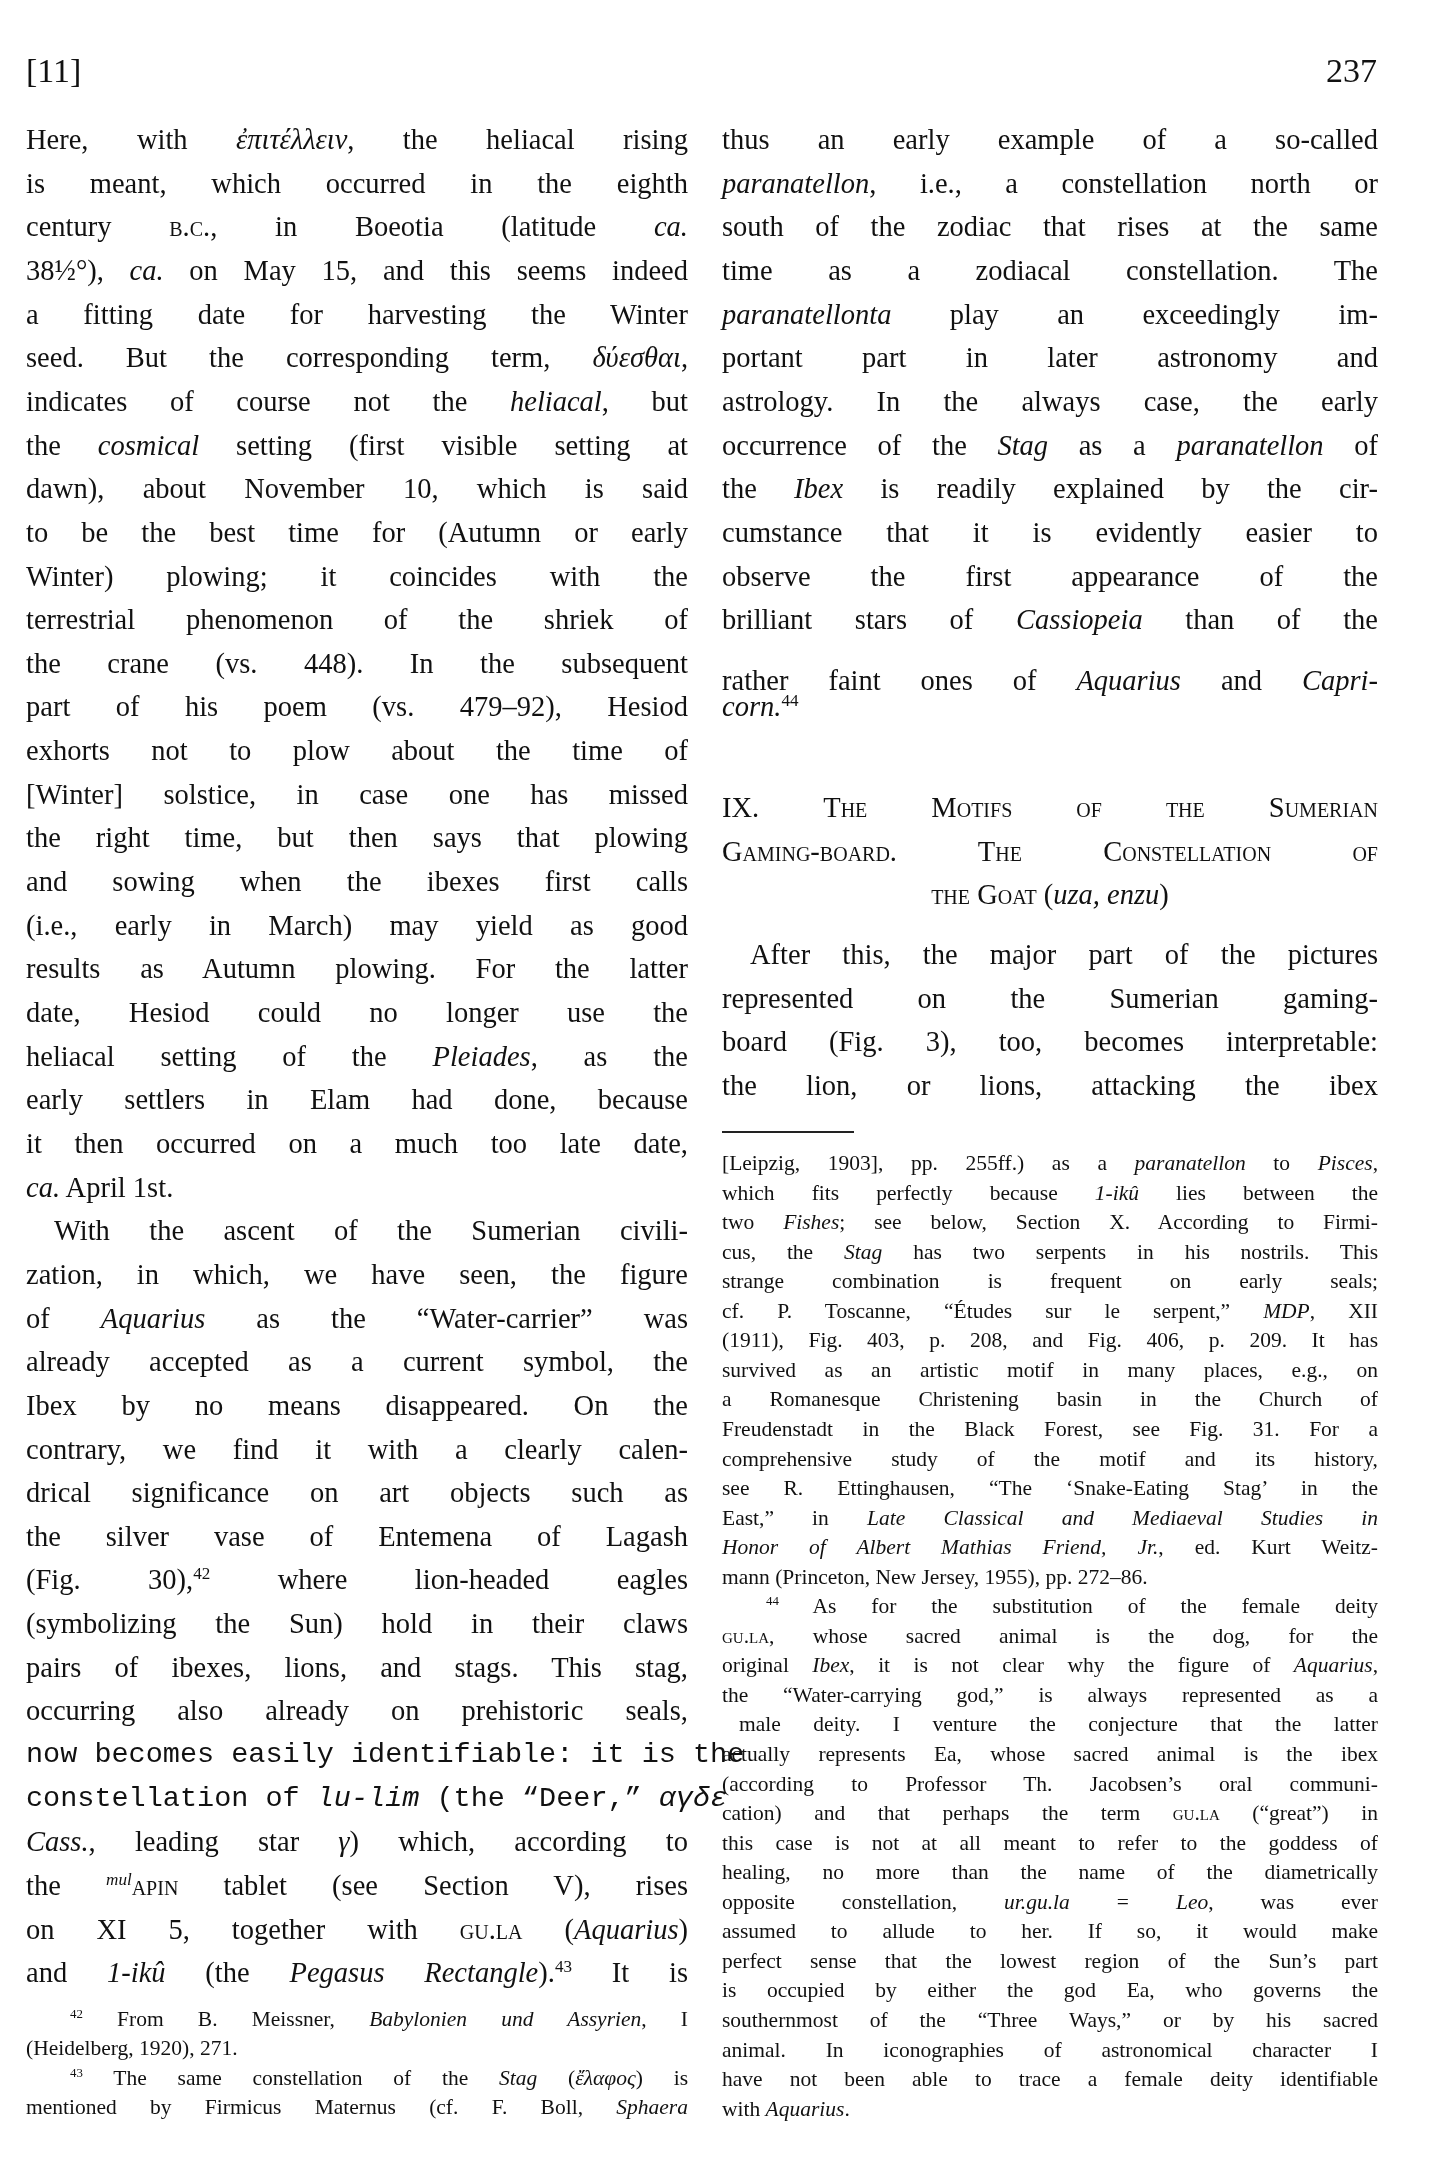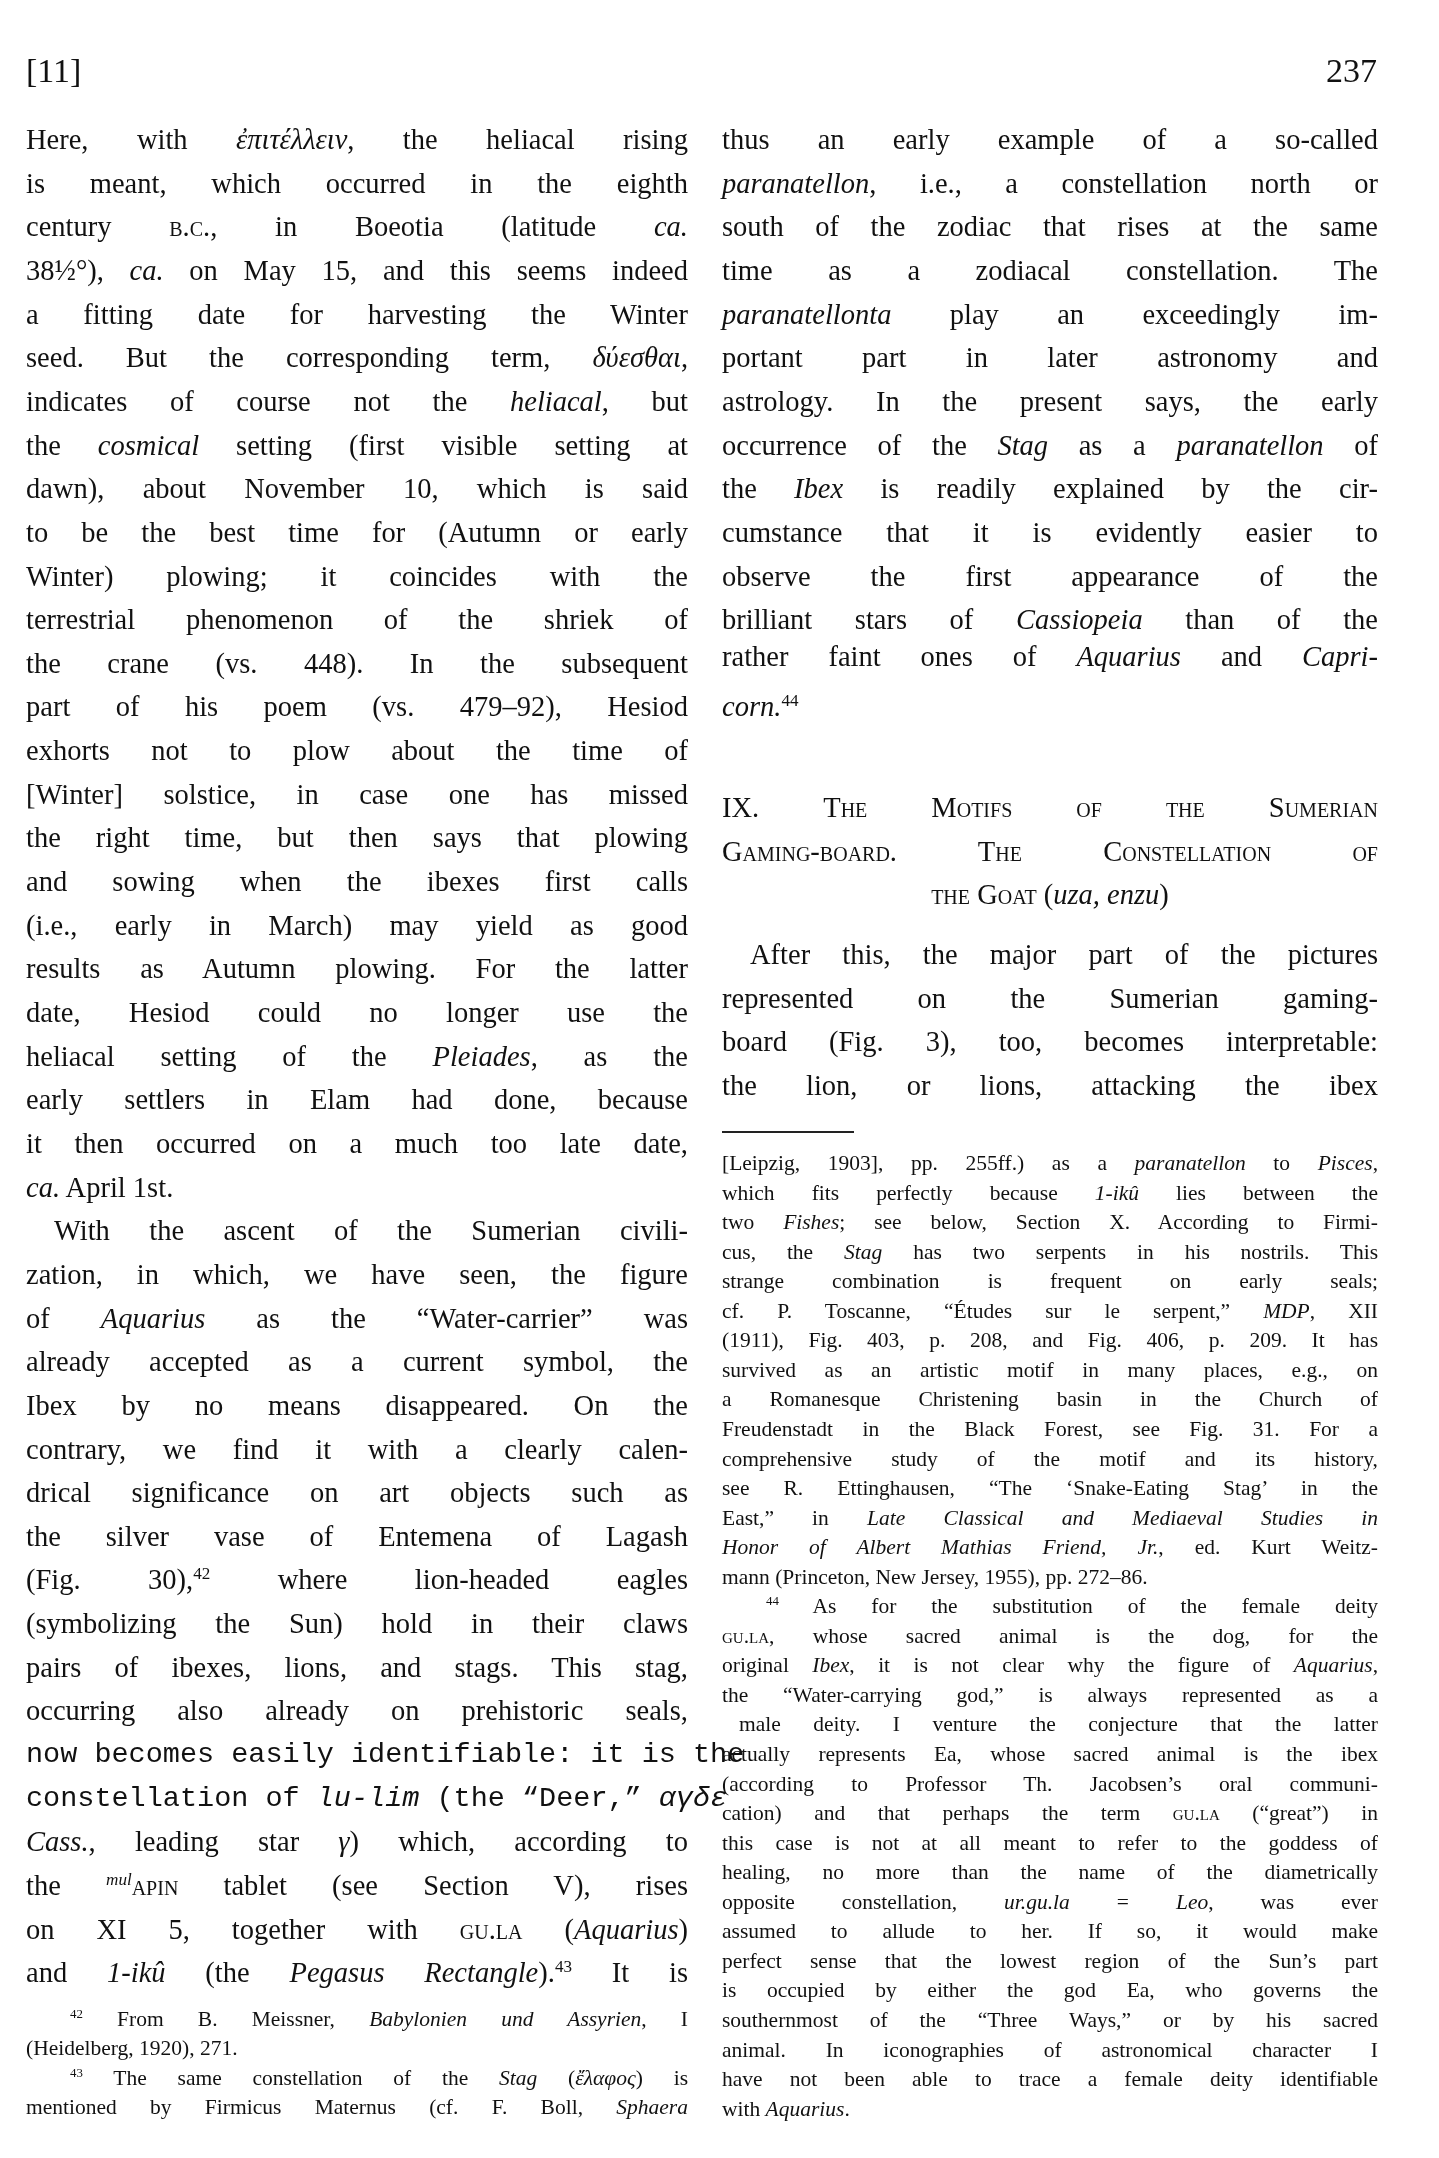--- a/index.html
+++ b/index.html
@@ -80,27 +80,27 @@
     <div class="fn indent" style="top: 2063px;"><sup>43</sup> The same constellation of the <i>Stag</i> (<i>ἔλαφος</i>) is</div>
     <div class="fn" style="top: 2092px;">mentioned by Firmicus Maternus (cf. F. Boll, <i>Sphaera</i></div>
   </div>
 <div class="col" id="col-right">
     <div class="ln" style="top: 118px;">thus an early example of a so-called</div>
     <div class="ln" style="top: 161.65px;"><i>paranatellon</i>, i.e., a constellation north or</div>
     <div class="ln" style="top: 205.3px;">south of the zodiac that rises at the same</div>
     <div class="ln" style="top: 248.95px;">time as a zodiacal constellation. The</div>
     <div class="ln" style="top: 292.6px;"><i>paranatellonta</i> play an exceedingly im-</div>
     <div class="ln" style="top: 336.25px;">portant part in later astronomy and</div>
-    <div class="ln" style="top: 379.9px;">astrology. In the present says, the early</div>
+    <div class="ln" style="top: 379.9px;">astrology. In the always case, the early</div>
     <div class="ln" style="top: 423.55px;">occurrence of the <i>Stag</i> as a <i>paranatellon</i> of</div>
     <div class="ln" style="top: 467.2px;">the <i>Ibex</i> is readily explained by the cir-</div>
     <div class="ln" style="top: 510.85px;">cumstance that it is evidently easier to</div>
     <div class="ln" style="top: 554.5px;">observe the first appearance of the</div>
     <div class="ln" style="top: 598.15px;">brilliant stars of <i>Cassiopeia</i> than of the</div>
-    <div class="ln" style="top: 635px;">rather faint ones of <i>Aquarius</i> and <i>Capri-</i></div>
+    <div class="ln" style="top: 659px;">rather faint ones of <i>Aquarius</i> and <i>Capri-</i></div>
     <div class="ln last" style="top: 685.45px;"><i>corn.</i><sup>44</sup></div>
     <div class="ln" style="top: 786px;">IX. <span class="sc">The Motifs of the Sumerian</span></div>
     <div class="ln" style="top: 830px;"><span class="sc">Gaming-board. The Constellation of</span></div>
     <div class="ln center" style="top: 873px;"><span class="sc">the Goat</span> (<i>uza, enzu</i>)</div>
     <div class="ln indent" style="top: 933px;">After this, the major part of the pictures</div>
     <div class="ln" style="top: 976.65px;">represented on the Sumerian gaming-</div>
     <div class="ln" style="top: 1020.3px;">board (Fig. 3), too, becomes interpretable:</div>
     <div class="ln" style="top: 1063.95px;">the lion, or lions, attacking the ibex</div>
     <div class="rule" style="top: 1131px;"></div>
     <div class="fn" style="top: 1148px;">[Leipzig, 1903], pp. 255ff.) as a <i>paranatellon</i> to <i>Pisces</i>,</div>

